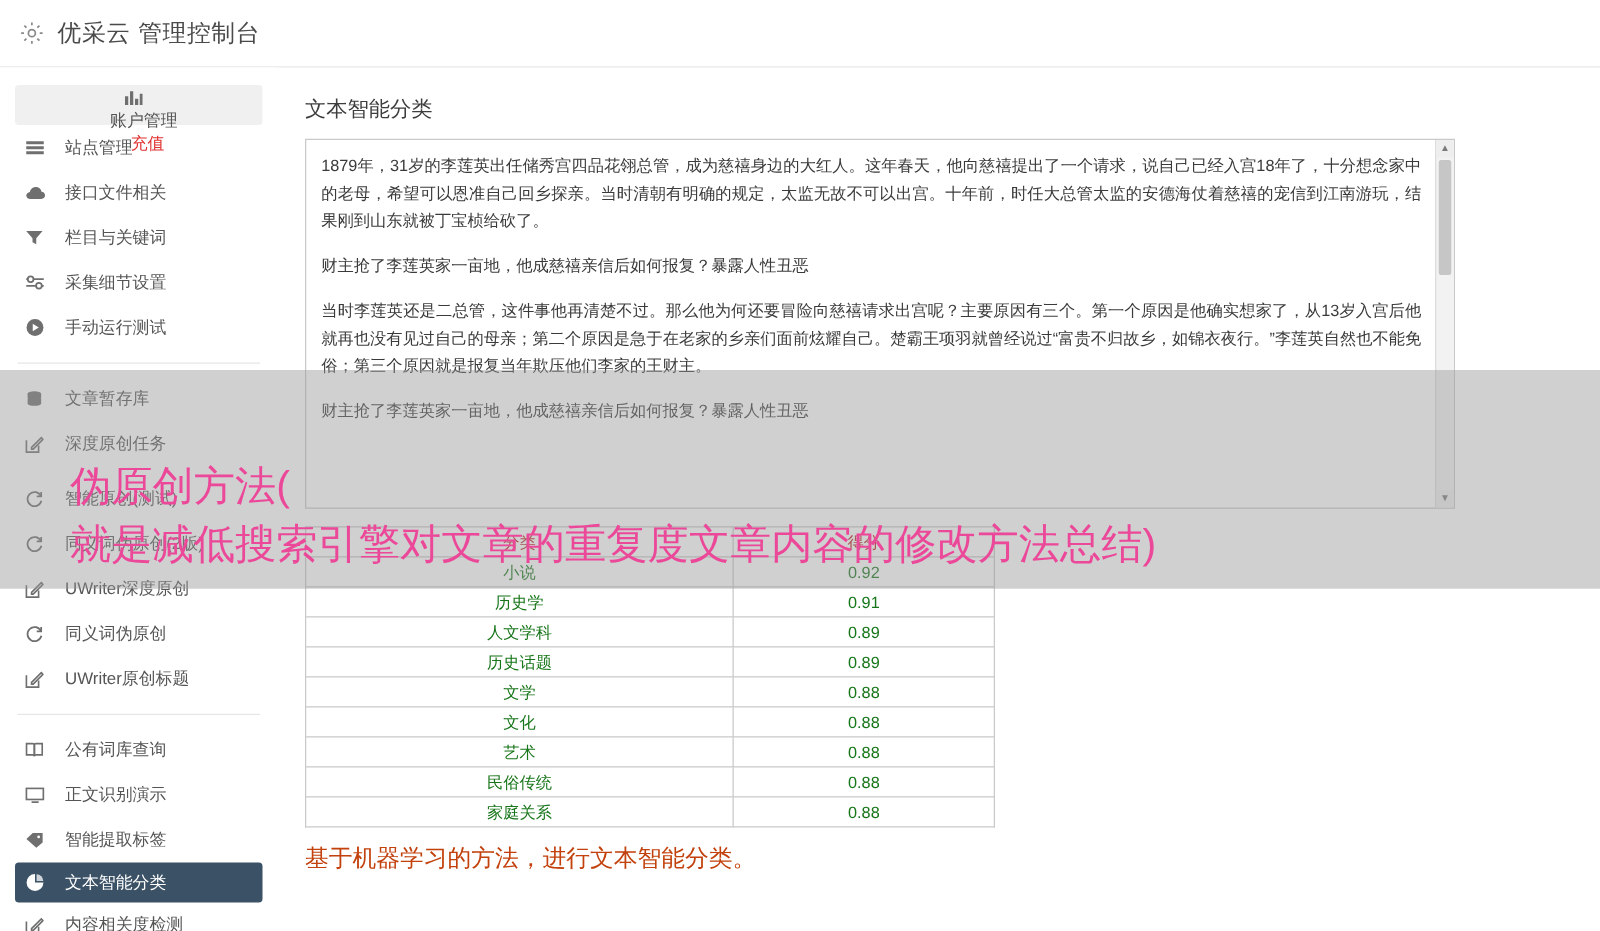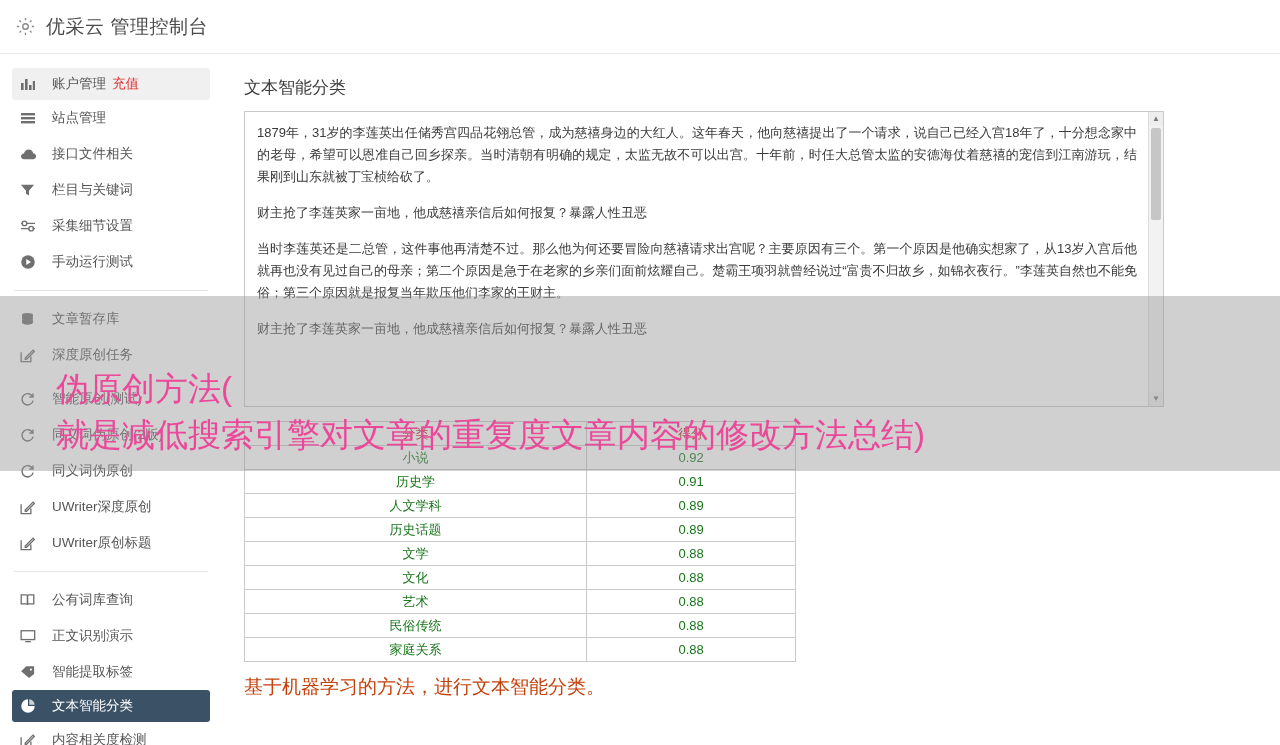--- a/index.html
+++ b/index.html
@@ -47,21 +47,21 @@
     color:#6f6f6f; flex:0 0 20px;
   }
   .nav-item .lbl { white-space:nowrap; }
   .nav-item.active {
     background:#3b5166; color:#fff; border-radius:3px;
     margin:0 12px 0 12px; padding-left:8px; height:32px;
   }
   .nav-item.active .ico { color:#fff; }
   .nav-item.first {
     background:#f0f0f0; border-radius:3px;
-    margin:0 12px; padding-left:8px; height:32px;
+    margin:0 12px; padding-left:8px; height:32px;flex-direction:column;
   }
   .nav-item .badge-recharge { color:#e03131; margin-left:6px; }
   .nav-sep { height:1px; background:#e6e6e6; margin:10px 14px; }
   .nav-gap { height:8px; }
 
   
   #main { flex:1 1 auto; padding:22px 24px 0 22px; position:relative; }
   #page-title { font-size:17px; color:#3d3d3d; margin-bottom:12px; }
 
   
@@ -238,36 +238,36 @@
         <svg width="15" height="15" viewBox="0 0 16 16" fill="none" stroke="currentColor" stroke-width="1.5">
             <path d="M13.6 5.2A6 6 0 1 0 14 9.2"></path>
             <path d="M13.8 1.6v3.8h-3.8"></path>
           </svg>
       </span>
       <span class="lbl">同义词伪原创(2版)</span>
     </div>
 
     <div class="nav-item">
       <span class="ico">
+        <svg width="15" height="15" viewBox="0 0 16 16" fill="none" stroke="currentColor" stroke-width="1.4">
+            <path d="M1.2 4.4v10.2h10.4V9"></path>
+            <path d="M5.6 10.6l8.3-8.3 1.4 1.4-8.3 8.3H5.6z"></path>
+          </svg>
+      </span>
+      <span class="lbl">UWriter深度原创</span>
+    </div>
+
+    <div class="nav-item">
+      <span class="ico">
         <svg width="15" height="15" viewBox="0 0 16 16" fill="none" stroke="currentColor" stroke-width="1.5">
             <path d="M13.6 5.2A6 6 0 1 0 14 9.2"></path>
             <path d="M13.8 1.6v3.8h-3.8"></path>
           </svg>
       </span>
       <span class="lbl">同义词伪原创</span>
-    </div>
-
-    <div class="nav-item">
-      <span class="ico">
-        <svg width="15" height="15" viewBox="0 0 16 16" fill="none" stroke="currentColor" stroke-width="1.4">
-            <path d="M1.2 4.4v10.2h10.4V9"></path>
-            <path d="M5.6 10.6l8.3-8.3 1.4 1.4-8.3 8.3H5.6z"></path>
-          </svg>
-      </span>
-      <span class="lbl">UWriter深度原创</span>
     </div>
 
     <div class="nav-item">
       <span class="ico">
         <svg width="15" height="15" viewBox="0 0 16 16" fill="none" stroke="currentColor" stroke-width="1.4">
             <path d="M1.2 4.4v10.2h10.4V9"></path>
             <path d="M5.6 10.6l8.3-8.3 1.4 1.4-8.3 8.3H5.6z"></path>
           </svg>
       </span>
       <span class="lbl">UWriter原创标题</span>

